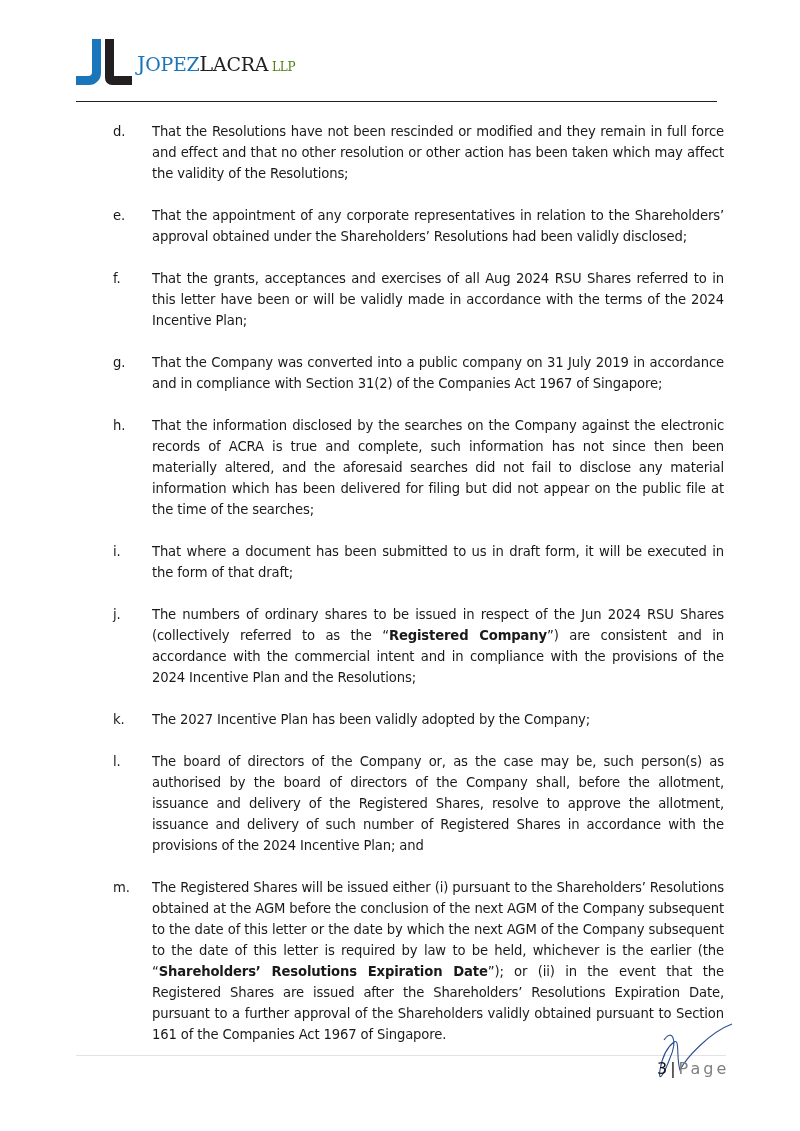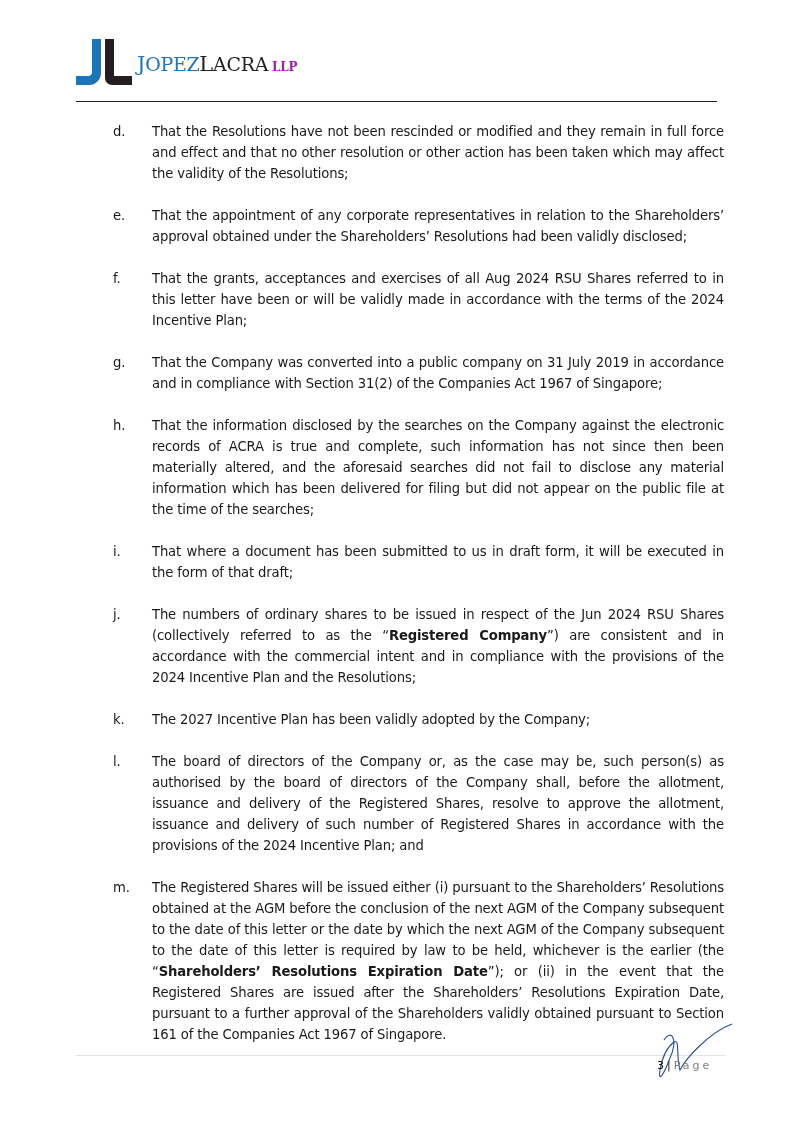--- a/index.html
+++ b/index.html
@@ -4,30 +4,30 @@
 <style>
   html, body { margin:0; padding:0; background:#ffffff; }
   body { width:800px; height:1131px; position:relative; overflow:hidden;
          font-family:"DejaVu Sans", sans-serif; color:#1a1a1a; }
   .logo { position:absolute; left:76px; top:39px; width:56px; height:46px; }
   .brand { position:absolute; left:137px; top:52px; font-family:"DejaVu Serif", serif;
            font-size:19px; letter-spacing:-0.3px; white-space:nowrap; }
   .brand .j { color:#1b75bb; }
   .brand .l { color:#231f20; }
   .brand .big { font-size:21px; }
-  .brand .llp { font-size:12px; color:#a21caf; margin-left:4px; font-weight:bold; }
+  .brand .llp { font-size:12px; color:#4d7c0f; margin-left:4px; font-weight:normal; }
   .header-rule { position:absolute; left:76px; top:101px; width:641px; height:1px; background:#222; }
   .items { position:absolute; left:113px; top:121px; width:611px; }
   .item { display:flex; font-size:13.2px; line-height:21px; margin-bottom:21px; letter-spacing:-0.15px; }
   .item .lbl { width:39px; flex:none; }
   .item .txt { flex:1; text-align:justify; }
   .item .txt b { font-weight:bold; }
   .footer-rule { position:absolute; left:76px; top:1055px; width:650px; height:1px; background:#e3e3e3; }
   .sig { position:absolute; left:650px; top:1018px; width:90px; height:70px; }
-  .pageno { position:absolute; left:657px; top:1059px; font-size:11px; color:#111; }
+  .pageno { position:absolute; left:657px; top:1059px; font-size:16px; color:#111; }
   .pageno .sep { margin:0 3px; }
   .pageno .pg { color:#7f7f7f; letter-spacing:3px; }
 </style>
 </head>
 <body>
 
 <svg class="logo" viewBox="0 0 56 46">
   <path d="M16 0 h9 v34 a12 12 0 0 1 -12 12 h-13 v-9 h12 a4 4 0 0 0 4 -4 z" fill="#1b75bb"></path>
   <path d="M29 0 h9 v37 h18 v9 h-20 a7 7 0 0 1 -7 -7 z" fill="#231f20"></path>
 </svg>

